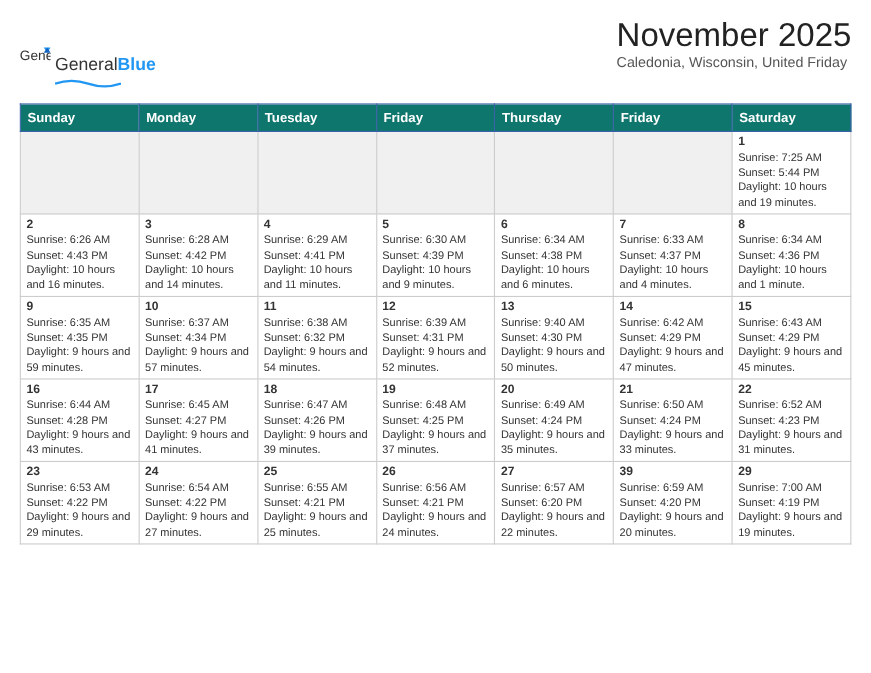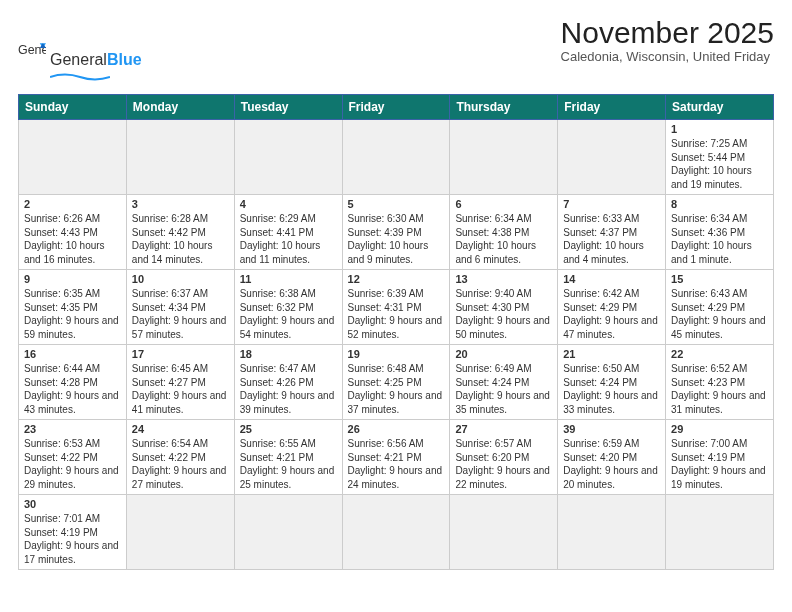--- a/index.html
+++ b/index.html
@@ -306,29 +306,15 @@
 Sunset: 4:20 PM
 Daylight: 9 hours and 20 minutes.</div>
           </td>
           <td>
             <span class="day-num">29</span>
             <div class="day-info">Sunrise: 7:00 AM
 Sunset: 4:19 PM
 Daylight: 9 hours and 19 minutes.</div>
           </td>
         </tr>
-        <tr>
-          <td>
-            <span class="day-num">30</span>
-            <div class="day-info">Sunrise: 7:01 AM
-Sunset: 4:19 PM
-Daylight: 9 hours and 17 minutes.</div>
-          </td>
-          <td class="empty"></td>
-          <td class="empty"></td>
-          <td class="empty"></td>
-          <td class="empty"></td>
-          <td class="empty"></td>
-          <td class="empty"></td>
-        </tr>
       </tbody>
   </table>
 </div>
 
 </body></html>

